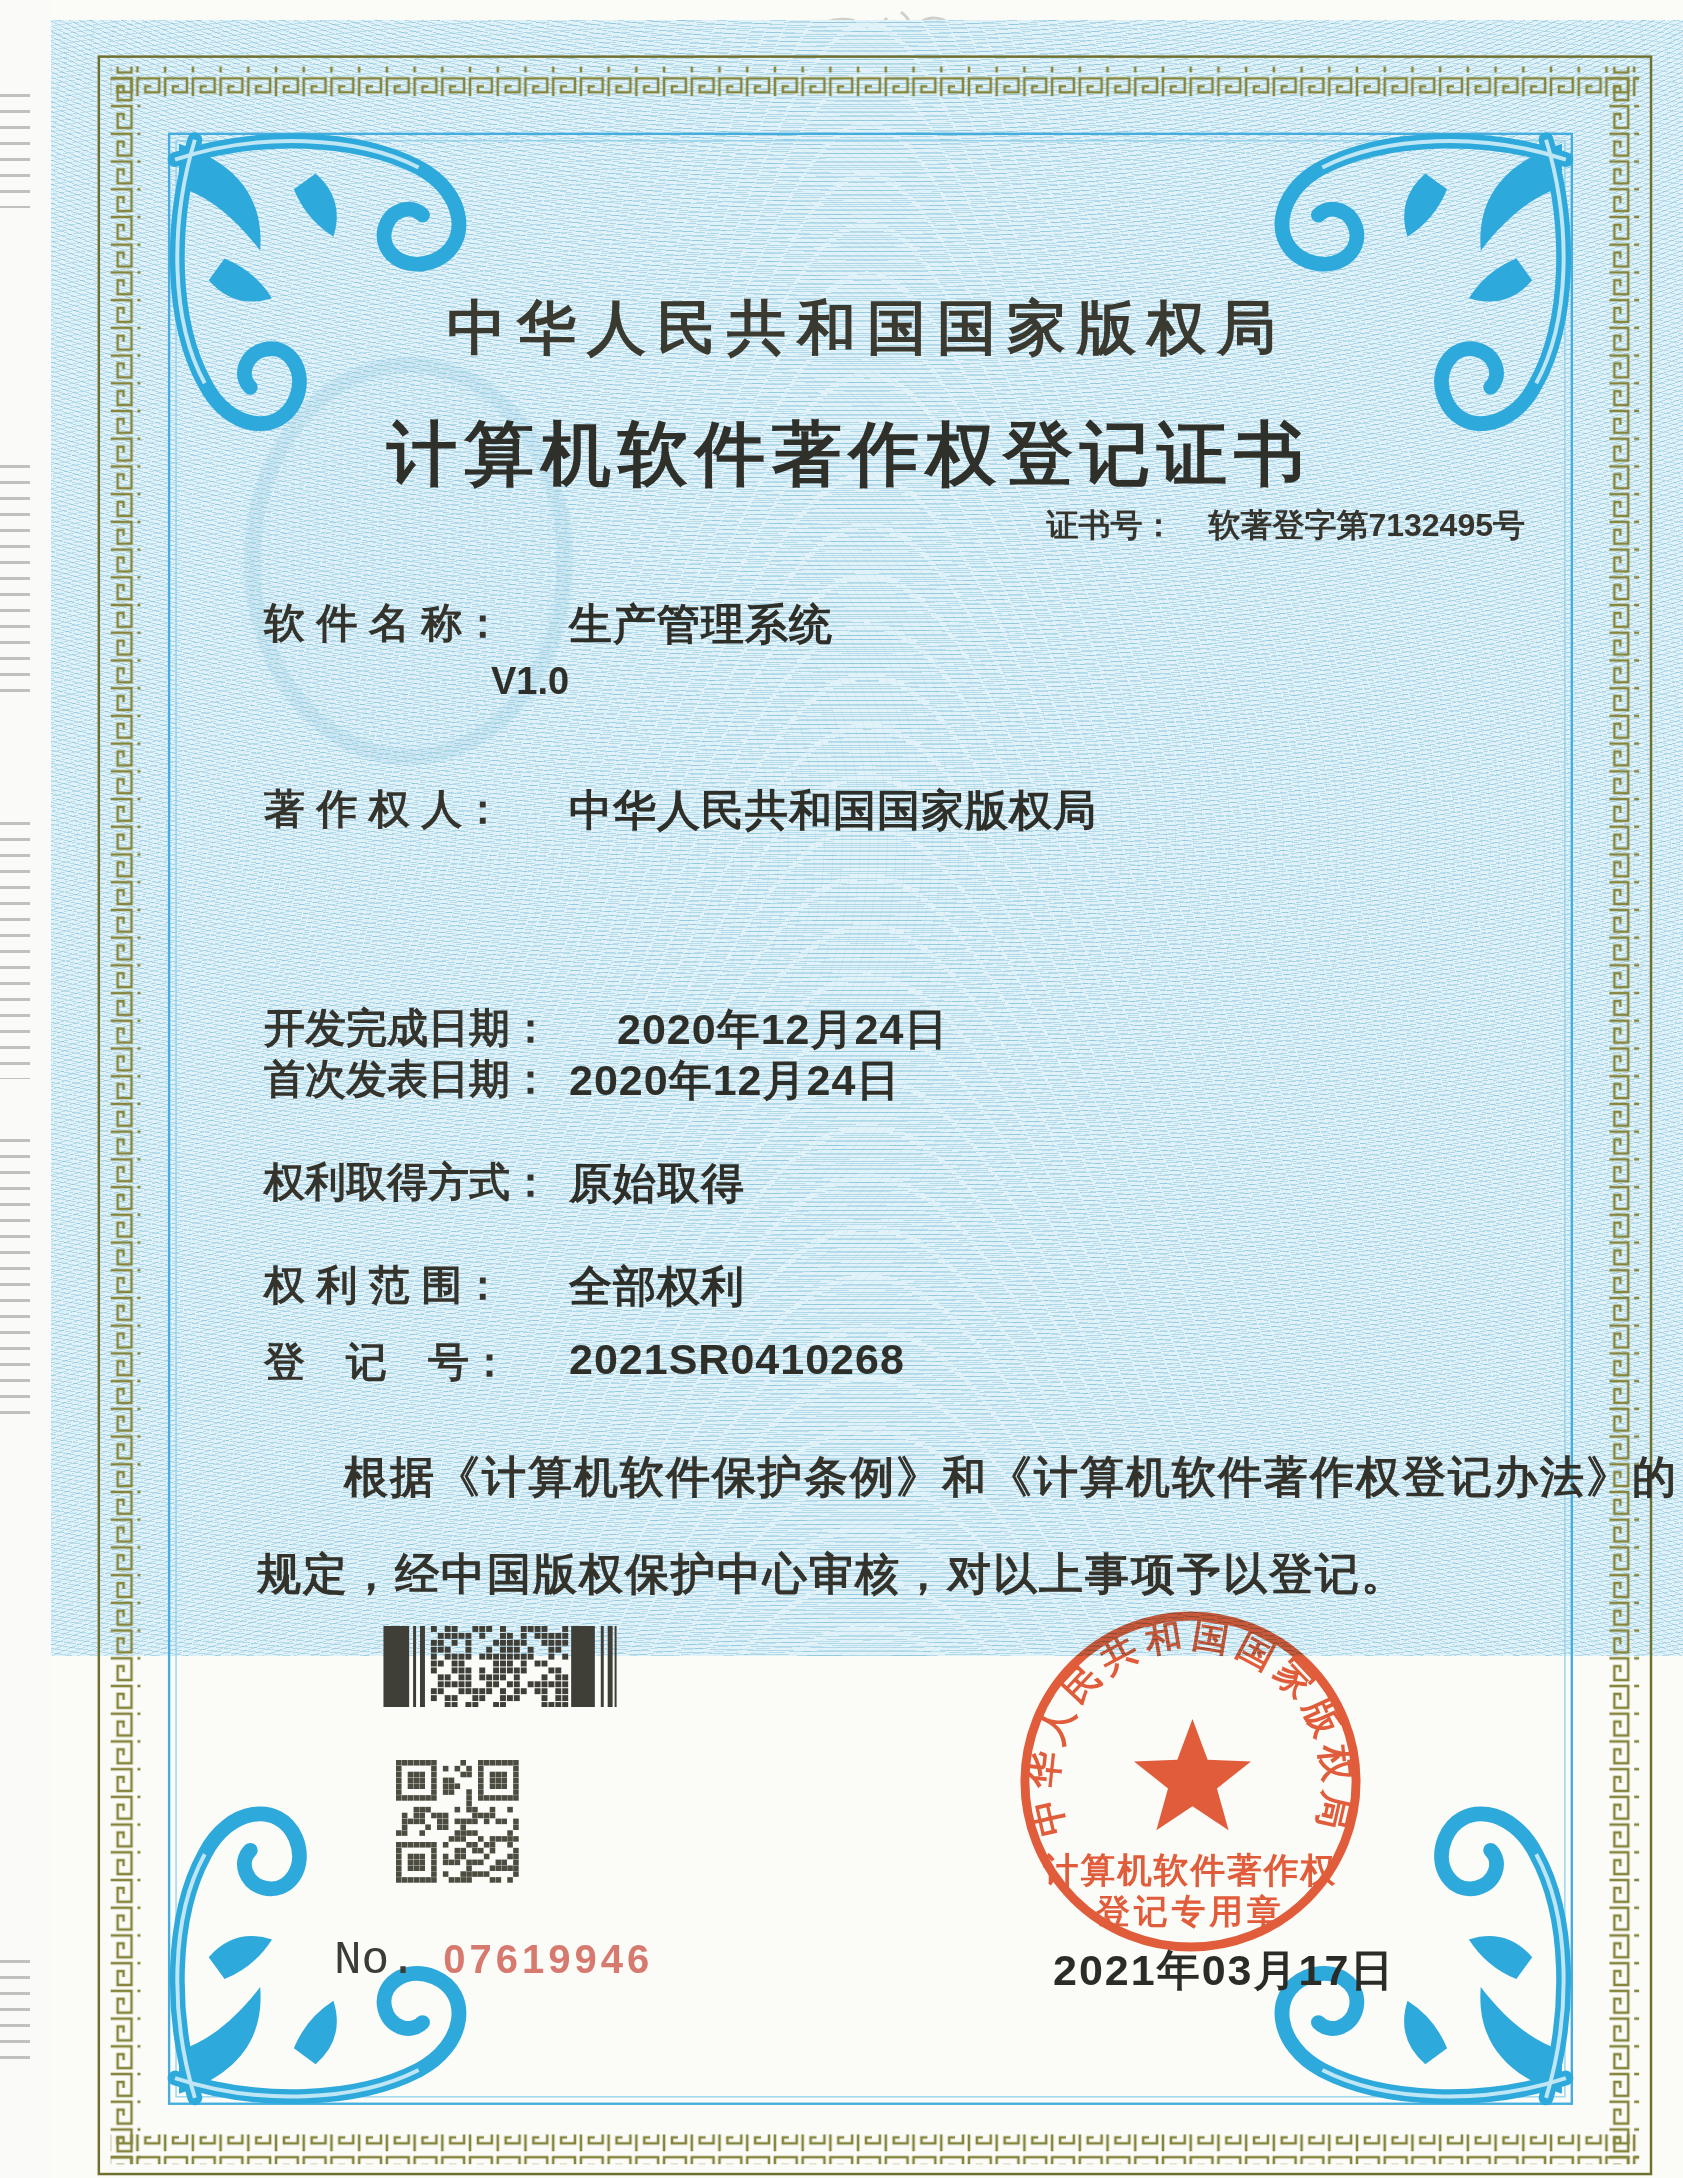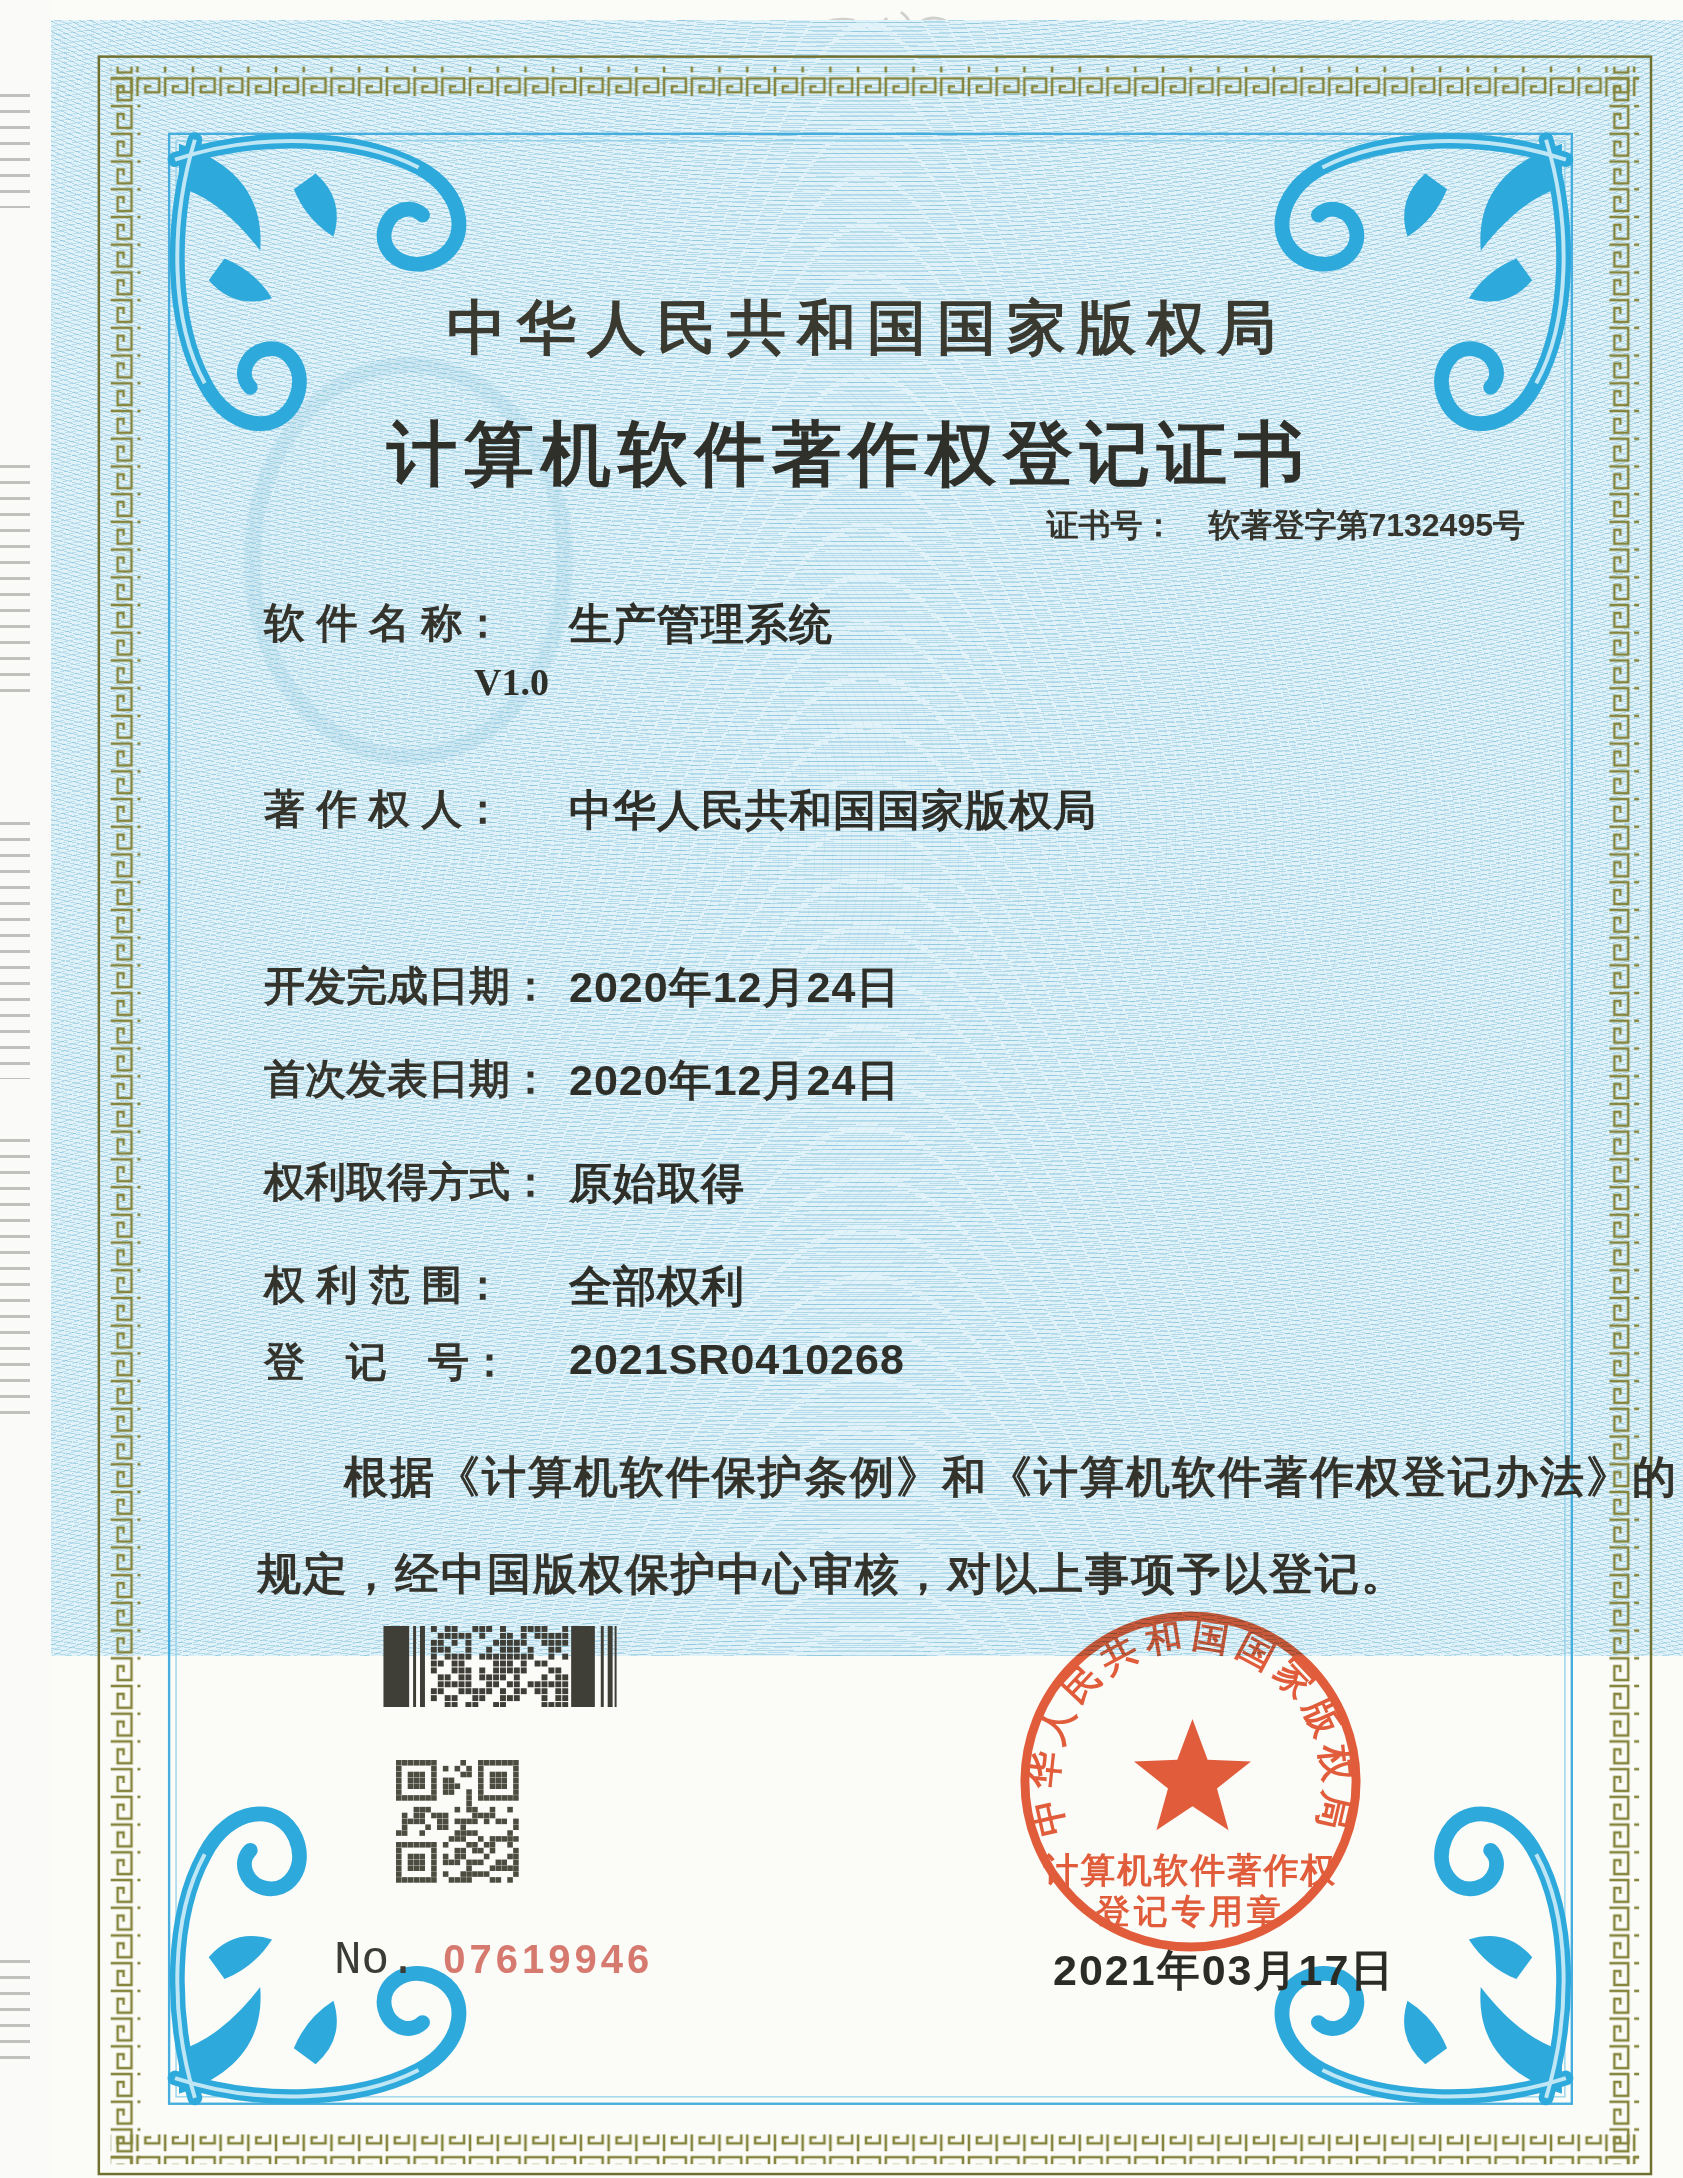--- a/index.html
+++ b/index.html
@@ -28,21 +28,21 @@
   
   .authority{position:absolute;left:0;top:269px;width:1632px;text-align:center;
     font-size:59px;font-weight:bold;letter-spacing:11px;color:#3a3a31;}
   .cert-title{position:absolute;left:0;top:388px;width:1632px;text-align:center;
     font-size:70px;font-weight:bold;letter-spacing:7px;color:#30302a;transform:translateX(-18px);}
   .certno-line{position:absolute;top:484px;right:158px;font-size:32px;font-weight:bold;color:#35352e;}
   .certno-line .gap{display:inline-block;width:34px;}
   .row{position:absolute;left:213px;display:flex;align-items:flex-start;white-space:nowrap;}
   .lbl{display:inline-block;width:305px;font-size:41px;font-weight:bold;color:#34342c;}
   .val{font-size:43px;font-weight:bold;color:#2f2f29;letter-spacing:1px;}
-  .version{position:absolute;left:423px;font-size:38px;font-weight:bold;color:#2f2f29;font-family:Liberation Serif, serif;}
+  .version{position:absolute;left:440px;font-size:38px;font-weight:bold;color:#2f2f29;}
   .stmt{position:absolute;font-size:44px;font-weight:bold;color:#33332c;letter-spacing:2px;white-space:nowrap;}
   .date-issued{position:absolute;left:1002px;top:1922px;font-size:43px;font-weight:bold;color:#2c2c26;letter-spacing:2px;}
   .serial{position:absolute;left:283px;top:1915px;white-space:nowrap;}
   .serial .no{font-family:Liberation Mono, monospace;font-size:46px;color:#3c3c36;}
   .serial .num{font-size:40px;font-weight:bold;color:#cd5a4d;letter-spacing:4px;opacity:.8;margin-left:22px;}
   .barcode-box{position:absolute;left:332px;top:1606px;width:238px;height:81px;}
   .qr-box{position:absolute;left:345px;top:1740px;width:123px;height:123px;}
   .seal-box{position:absolute;left:966px;top:1588px;width:347px;height:347px;mix-blend-mode:multiply;opacity:.93;}
   .seal-box text{font-family:"Liberation Sans",sans-serif;font-weight:bold;}
   .handwriting{position:absolute;left:792px;top:0;width:198px;height:46px;opacity:.45;}
@@ -113,21 +113,21 @@
       <span class="lbl">软 件 名 称：</span>
       <span class="val">生产管理系统</span>
     </div>
     <div class="version" style="top:640px;">V1.0</div>
 
     <div class="row" style="top:762px;">
       <span class="lbl">著 作 权 人：</span>
       <span class="val">中华人民共和国国家版权局</span>
     </div>
 
-    <div class="row" style="top:939px;">
+    <div class="row" style="top:981px;gap:48px;">
       <span class="lbl">开发完成日期：</span>
       <span class="val">2020年12月24日</span>
     </div>
 
     <div class="row" style="top:1032px;">
       <span class="lbl">首次发表日期：</span>
       <span class="val">2020年12月24日</span>
     </div>
 
     <div class="row" style="top:1135px;">

